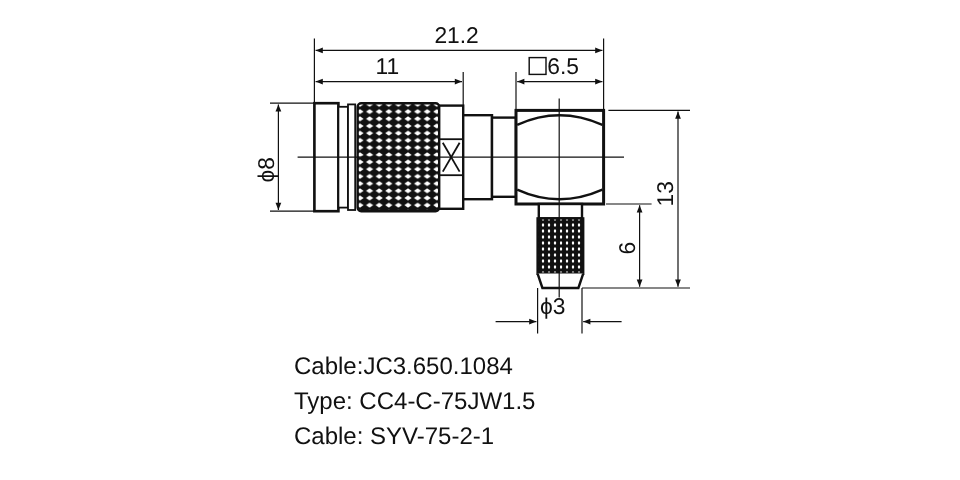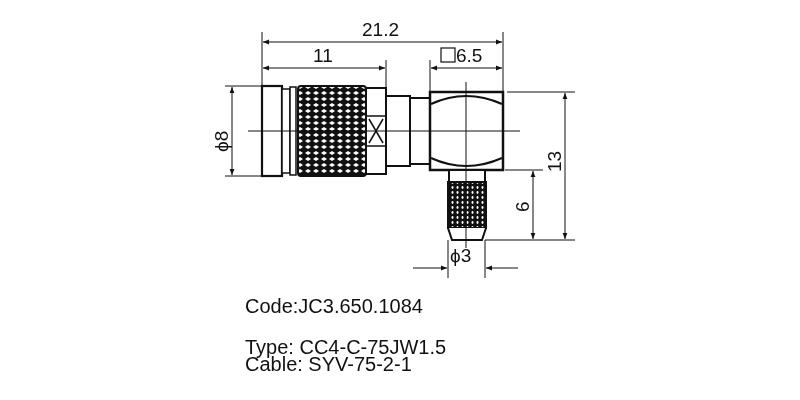--- a/index.html
+++ b/index.html
@@ -88,15 +88,15 @@
     <rect x="448" y="182" width="38" height="46" fill="url(#dots)" stroke-width="2"></rect>
     <path d="M448 228 L452 240 L482 240 L486 228" stroke-width="2"></path>
   </g>
 
   <g stroke="#111" stroke-width="1">
     <line x1="248" y1="131" x2="520" y2="131"></line>
     <line x1="466" y1="82" x2="466" y2="248"></line>
   </g>
 </svg>
 
-<div class="spec" style="top:293px;">Code:JC3.650.1084</div>
-<div class="spec" style="top:322px;margin-top:12px;">Type: CC4-C-75JW1.5</div>
+<div class="spec" style="top:293px;">Cable:JC3.650.1084</div>
+<div class="spec" style="top:322px;">Type: CC4-C-75JW1.5</div>
 <div class="spec" style="top:351px;text-align:right;">Cable: SYV-75-2-1</div>
 
 </body></html>

